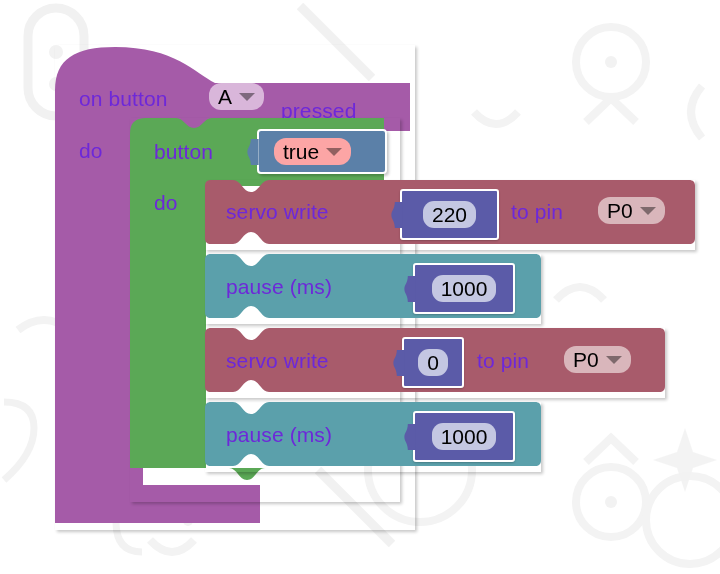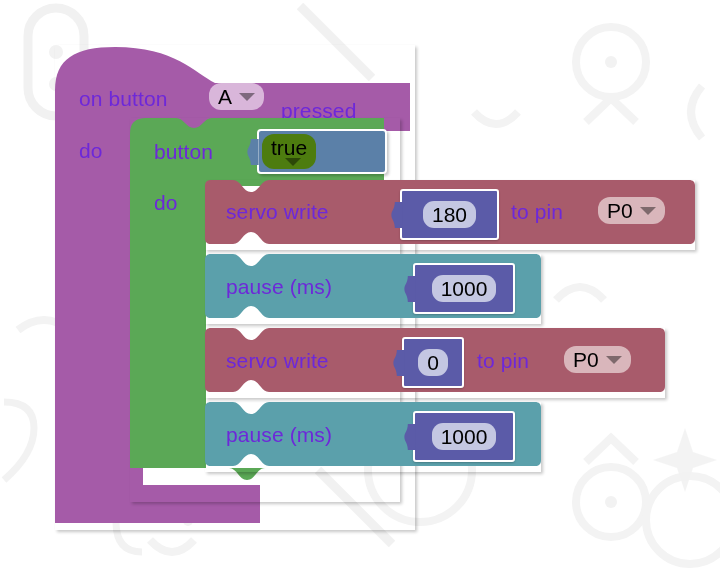--- a/index.html
+++ b/index.html
@@ -139,40 +139,40 @@
   <span class="lbl blk" style="left:154px;top:192px;">do</span>
 
   <svg class="blk" style="left:243px;top:131px;width:20px;height:42px;" viewBox="0 0 20 42">
     <path d="M0 0 L20 0 L20 42 L0 42 L0 28 C 12 26, 12 16, 0 14 Z" fill="#5ba856"></path>
   </svg>
 
   <div class="blk shadow" style="left:257px;top:129px;width:130px;height:45px;background:#5b80a8;border:2px solid #ffffff;border-radius:4px;display:flex;align-items:center;">
     <svg class="tab" style="left:-12px;" width="13" height="30" viewBox="0 0 13 30">
       <path d="M13 0 L13 30 L4 30 C 4 22, 0 20, 0 15 C 0 10, 4 8, 4 0 Z" fill="#5b80a8"></path>
     </svg>
-    <span class="field" style="margin-left:3px;background:#4d7c0f;flex-direction:column;">
+    <span class="field" style="margin-left:15px;background:#fca5a5;">
       <span>true</span>
       <i class="caret"></i>
     </span>
   </div>
 
   <svg class="blk shadow" style="left:205px;top:180px;width:490px;height:70px;" viewBox="0 0 490 70">
     <path d="M0 6 C 0 2, 2 0, 6 0
              L 28 0 C 36 0, 38 12, 46 12 C 54 12, 56 0, 64 0
              L 484 0 C 488 0, 490 2, 490 6
              L 490 58 C 490 62, 488 64, 484 64
              L 64 64 C 56 64, 54 52, 46 52 C 38 52, 36 64, 28 64
              L 6 64 C 2 64, 0 62, 0 58 Z" fill="#a85b6b"></path>
   </svg>
   <span class="lbl blk" style="left:226px;top:201px;">servo write</span>
   <div class="numslot" style="left:400px;top:189px;width:95px;height:47px;justify-content:center;">
     <svg class="tab" width="13" height="30" viewBox="0 0 13 30">
       <path d="M13 0 L13 30 L4 30 C 4 22, 0 20, 0 15 C 0 10, 4 8, 4 0 Z" fill="#5b5ba8"></path>
     </svg>
-    <span class="field">180</span>
+    <span class="field">220</span>
   </div>
   <span class="lbl blk" style="left:511px;top:201px;">to pin</span>
   <span class="field blk" style="left:598px;top:197px;background:#d9b6bb;">
     <span>P0</span>
     <i class="caret"></i>
   </span>
 
   <svg class="blk shadow" style="left:205px;top:254px;width:336px;height:70px;" viewBox="0 0 336 70">
     <path d="M0 6 C 0 2, 2 0, 6 0
              L 28 0 C 36 0, 38 12, 46 12 C 54 12, 56 0, 64 0

